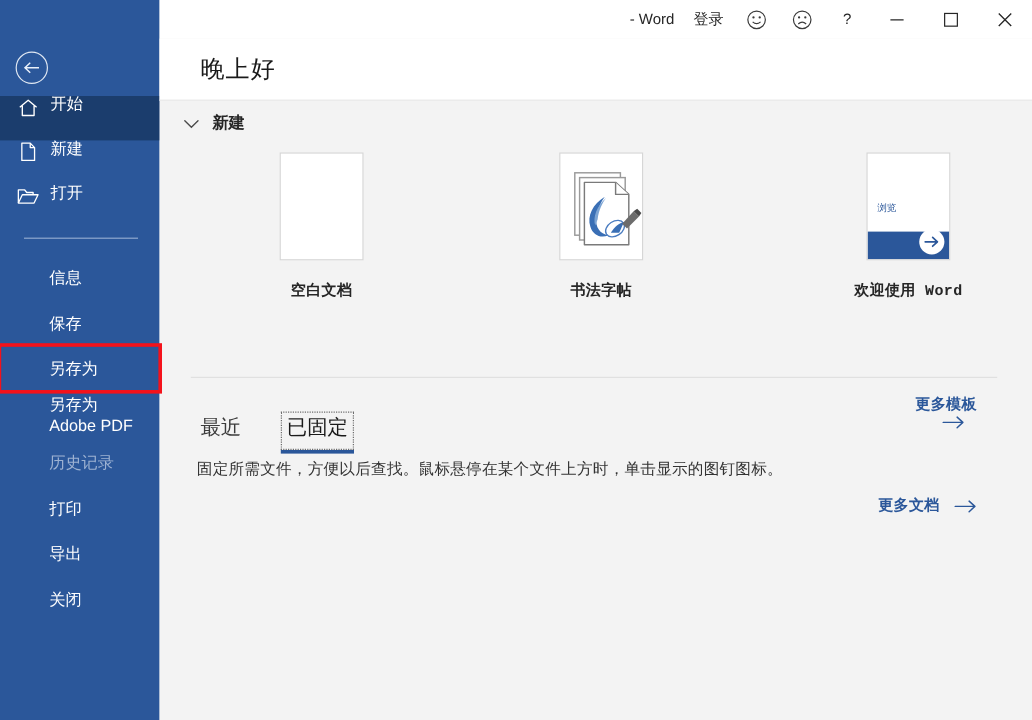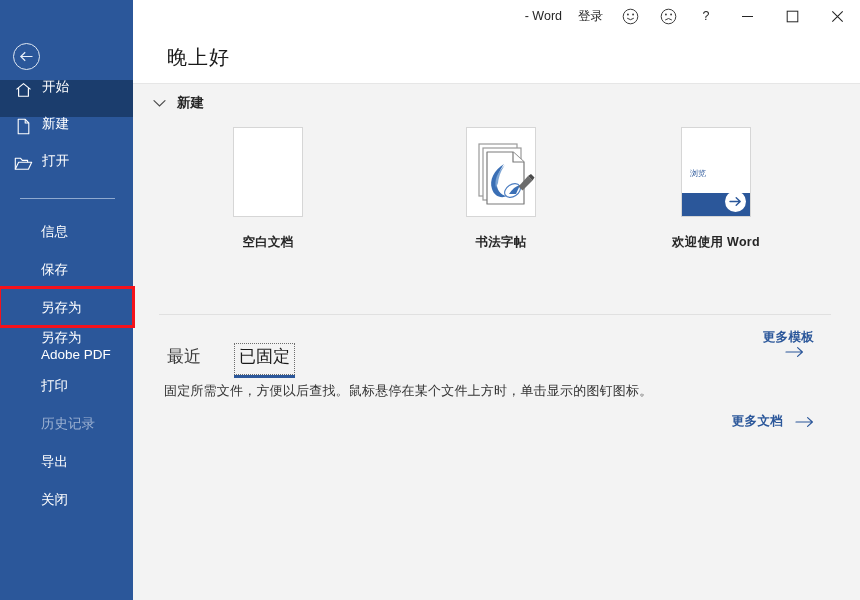--- a/index.html
+++ b/index.html
@@ -182,21 +182,21 @@
   }
   .tpl {
     position: absolute;
     top: 0;
     width: 160px;
     cursor: pointer;
     text-align: center;
   }
   .tpl-1 { left: 55px; }
   .tpl-2 { left: 288px; text-align: center; }
-  .tpl-3 { left: 503px; }
+  .tpl-3 { left: 544px; font-family: Liberation Mono, monospace; }
   .thumb {
     width: 70px;
     height: 90px;
     margin: 0 auto;
     background: #ffffff;
     border: 1px solid #d6d6d6;
     box-sizing: border-box;
     position: relative;
     overflow: hidden;
   }
@@ -351,25 +351,25 @@
       </div>
       <div class="nav-item">
         <span>保存</span>
       </div>
       <div class="nav-item highlight-box">
         <span>另存为</span>
       </div>
       <div class="nav-item">
         <span>另存为 Adobe PDF</span>
       </div>
+      <div class="nav-item disabled">
+        <span>历史记录</span>
+      </div>
       <div class="nav-item">
         <span>打印</span>
-      </div>
-      <div class="nav-item disabled">
-        <span>历史记录</span>
       </div>
       <div class="nav-item">
         <span>导出</span>
       </div>
       <div class="nav-item">
         <span>关闭</span>
       </div>
     </div>
   </div>
 

